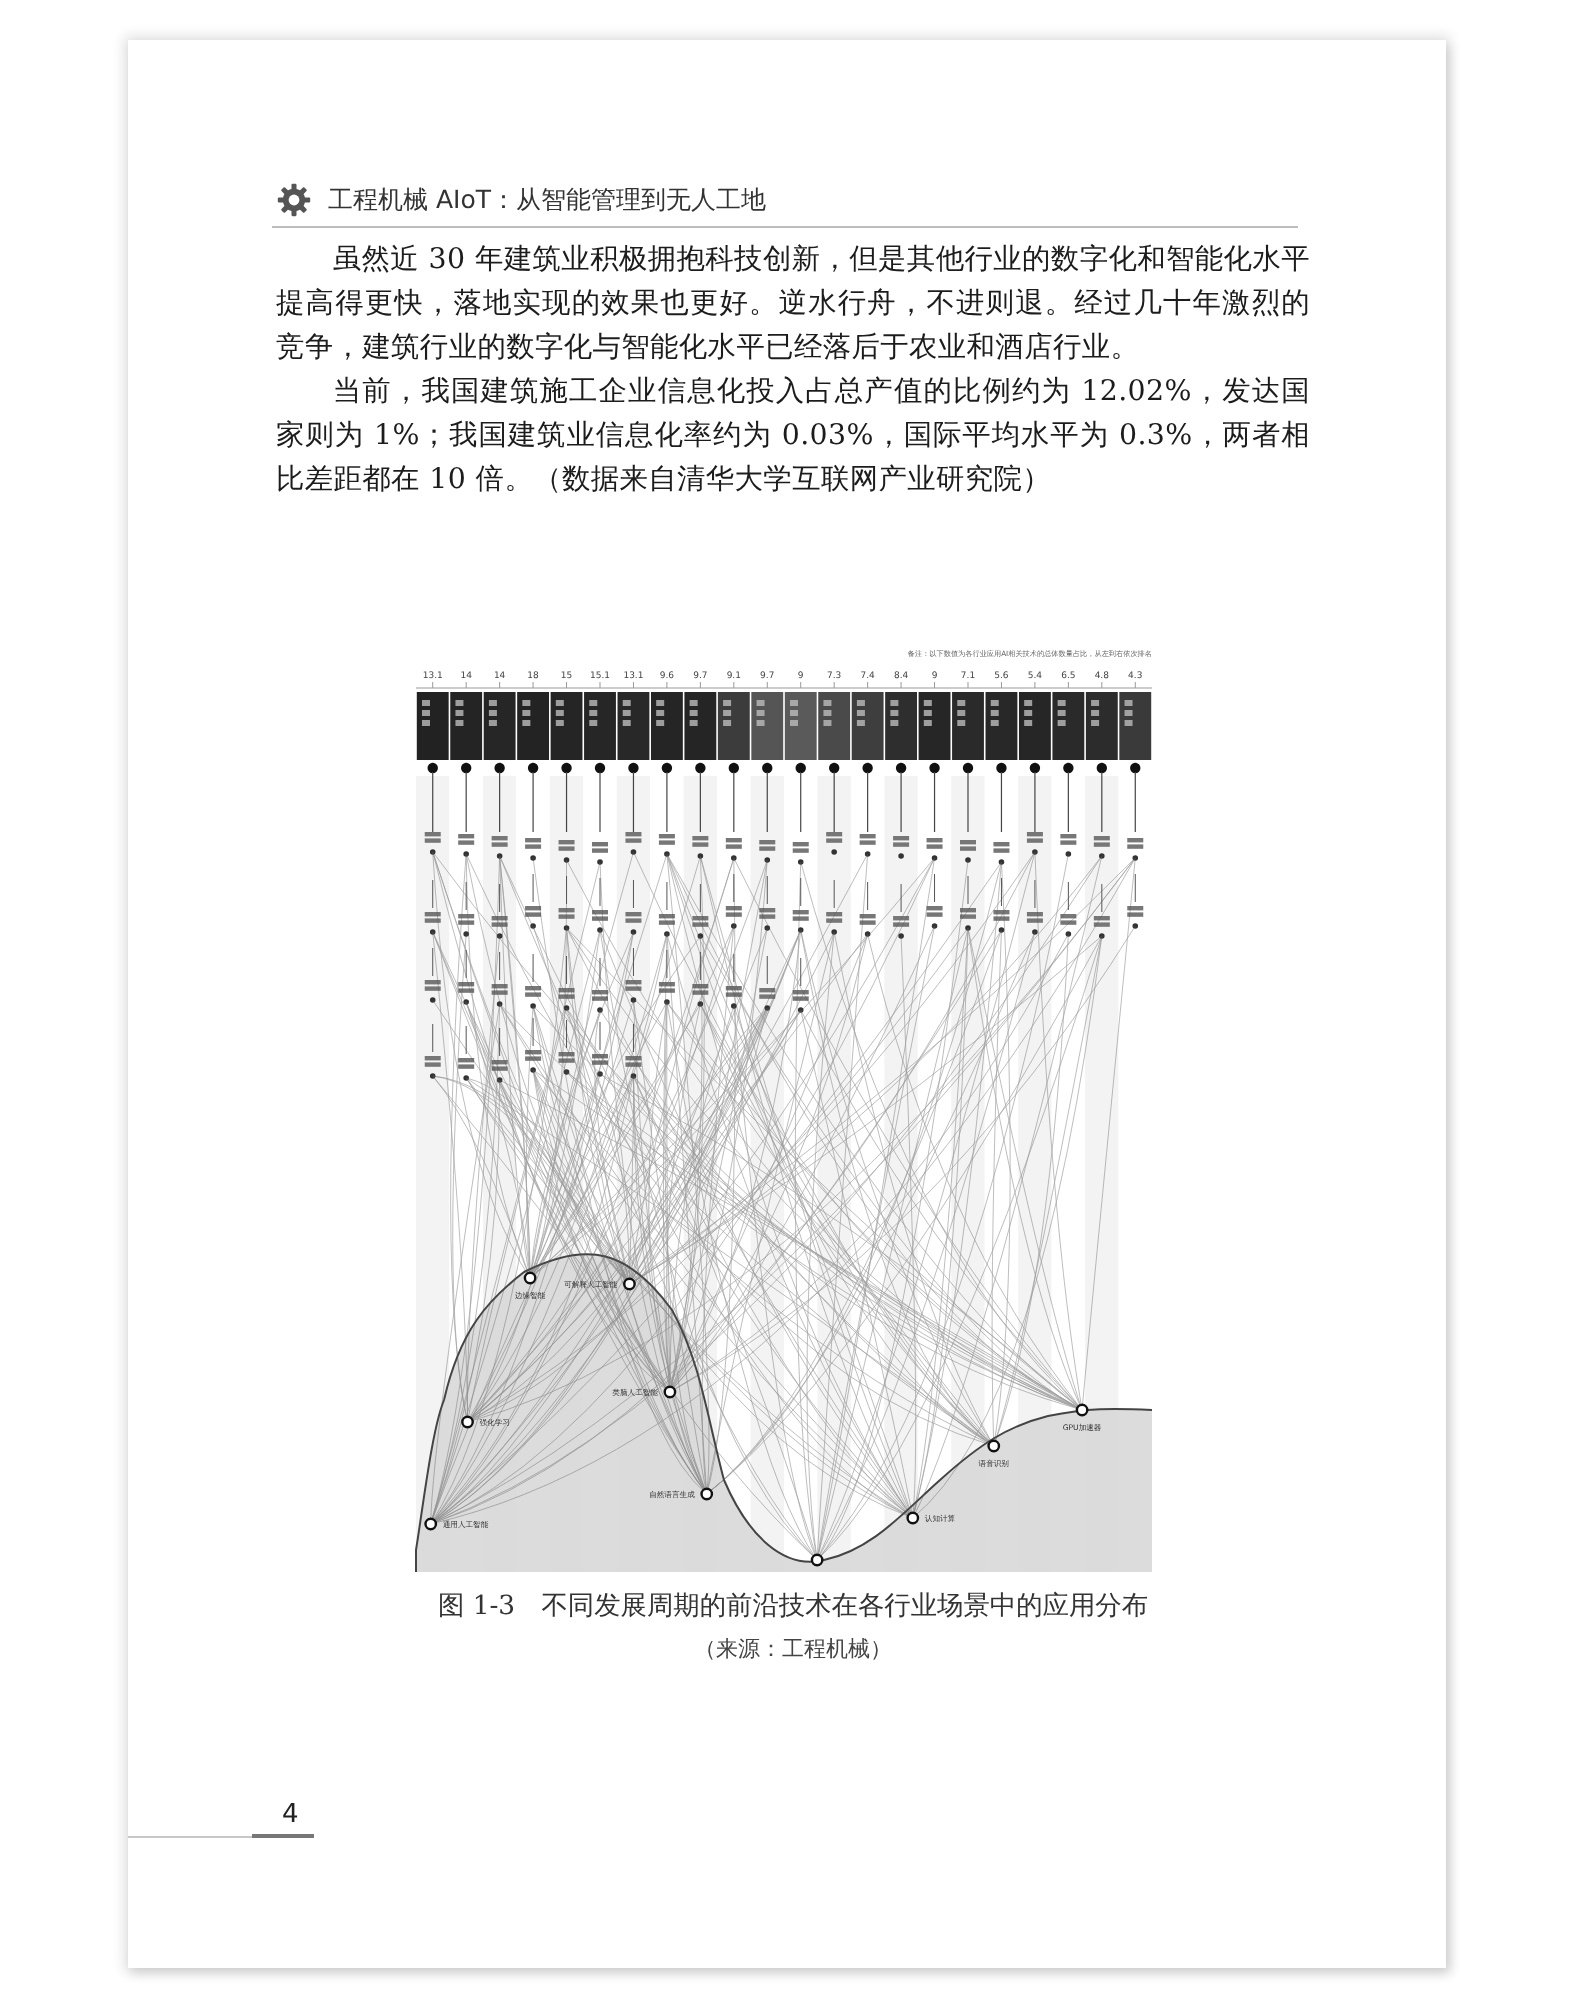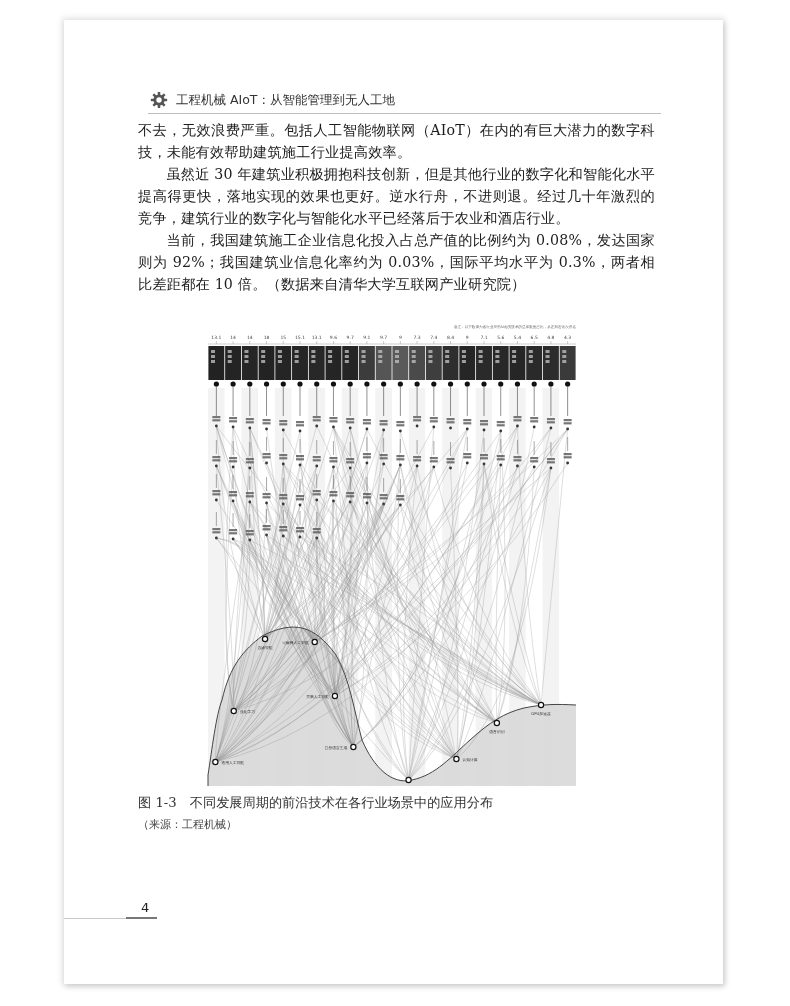--- a/index.html
+++ b/index.html
@@ -6,39 +6,39 @@
     body {
       width: 790px; height: 1006px; background: #ffffff; position: relative; overflow: hidden;
       font-family: "DejaVu Serif", "Liberation Serif", serif; color: #1a1a1a;
     }
     .page {
       position: absolute; left: 64px; top: 20px; width: 659px; height: 964px;
       background: #ffffff;
       box-shadow: 0 0 6px 2px rgba(0,0,0,0.12), 2px 3px 5px rgba(0,0,0,0.10);
     }
     .running-head {
-      position: absolute; left: 84px; top: 67px; width: 513px; height: 26px;
+      position: absolute; left: 72px; top: 67px; width: 513px; height: 26px;
       border-bottom: 1px solid #bdbdbd;
       display: flex; align-items: center;
       font-family: "DejaVu Sans", "Liberation Sans", sans-serif;
       font-size: 12.5px; color: #333;
     }
     .gear { width: 18px; height: 18px; margin-right: 8px; margin-left: 2px; }
     .body-text {
       position: absolute; left: 74px; width: 517px;
       font-size: 14.2px; line-height: 22px; color: #1c1c1c; letter-spacing: 0.2px;
     }
     .body-text p { margin: 0; text-align: justify; }
     .body-text p.indent { text-indent: 2em; }
     #para-block-1 { top: 99px; }
     .figure {
       position: absolute; left: 140px; top: 300px; width: 376px; height: 466px;
     }
     .caption {
-      position: absolute; left: 74px; width: 517px; text-align: left;
+      position: absolute; left: 74px; width: 517px; text-align: center;
       font-size: 13.2px; color: #333;
     }
     #fig-caption { top: 774px; }
     #fig-source { top: 797px; font-size: 11px; color: #444; }
     #para-block-2 { top: 821px; }
     .folio {
       position: absolute; left: 0; top: 886px; width: 100px; height: 14px;
     }
     .folio .line-light { position: absolute; left: 0; top: 12px; width: 62px; height: 1px; background: #c8c8c8; }
     .folio .line-dark { position: absolute; left: 62px; top: 11px; width: 31px; height: 2px; background: #777; }
@@ -65,23 +65,22 @@
         <rect x="8.6" y="15" width="2.8" height="4" rx="0.6" transform="rotate(45 10 10)"></rect>
         <rect x="1" y="8.6" width="4" height="2.8" rx="0.6" transform="rotate(45 10 10)"></rect>
         <rect x="15" y="8.6" width="4" height="2.8" rx="0.6" transform="rotate(45 10 10)"></rect>
       </g>
       <circle cx="10" cy="10" r="3" fill="#fff"></circle>
     </svg>
     <span>工程机械 AIoT：从智能管理到无人工地</span>
   </div>
 
   <div class="body-text" id="para-block-1">
-    <p>不去，无效浪费严重。包括人工智能物联网（AIoT）在内的有巨大潜力的数字科技，未能有效帮助建筑施工行业提高效率。</p>
     <p class="indent">虽然近 30 年建筑业积极拥抱科技创新，但是其他行业的数字化和智能化水平提高得更快，落地实现的效果也更好。逆水行舟，不进则退。经过几十年激烈的竞争，建筑行业的数字化与智能化水平已经落后于农业和酒店行业。</p>
-    <p class="indent">当前，我国建筑施工企业信息化投入占总产值的比例约为 0.08%，发达国家则为 92%；我国建筑业信息化率约为 0.03%，国际平均水平为 0.3%，两者相比差距都在 10 倍。（数据来自清华大学互联网产业研究院）</p>
+    <p class="indent">当前，我国建筑施工企业信息化投入占总产值的比例约为 12.02%，发达国家则为 1%；我国建筑业信息化率约为 0.03%，国际平均水平为 0.3%，两者相比差距都在 10 倍。（数据来自清华大学互联网产业研究院）</p>
   </div>
 
   <div class="figure">
     <svg id="chart" width="376" height="466" viewBox="0 0 376 466">
         <text x="372" y="8" font-size="3.6" text-anchor="end" fill="#666" class="chart-label">备注：以下数值为各行业应用AI相关技术的总体数量占比，从左到右依次排名</text>
         <rect x="4" y="68" width="16.727272727272727" height="398" fill="#f3f3f3"></rect>
         <rect x="20.727272727272727" y="68" width="16.727272727272727" height="398" fill="#ffffff"></rect>
         <rect x="37.45454545454545" y="68" width="16.727272727272727" height="398" fill="#f3f3f3"></rect>
         <rect x="54.18181818181818" y="68" width="16.727272727272727" height="398" fill="#ffffff"></rect>
         <rect x="70.9090909090909" y="68" width="16.727272727272727" height="398" fill="#f3f3f3"></rect>

